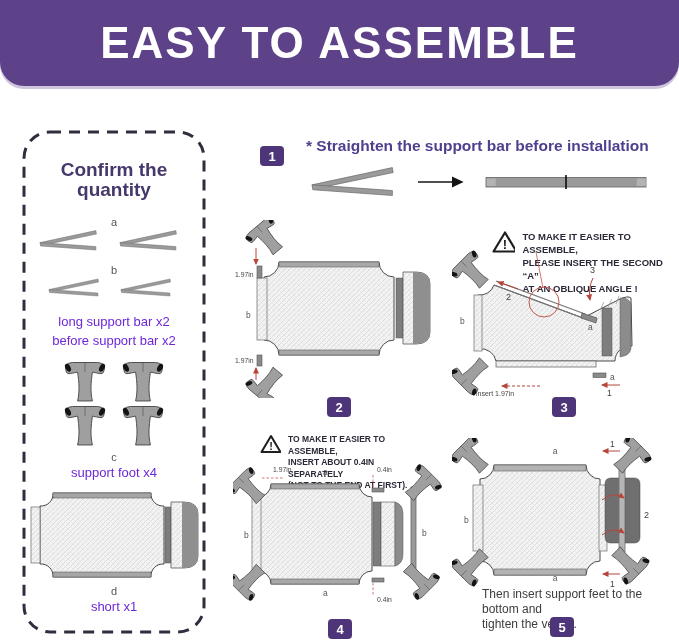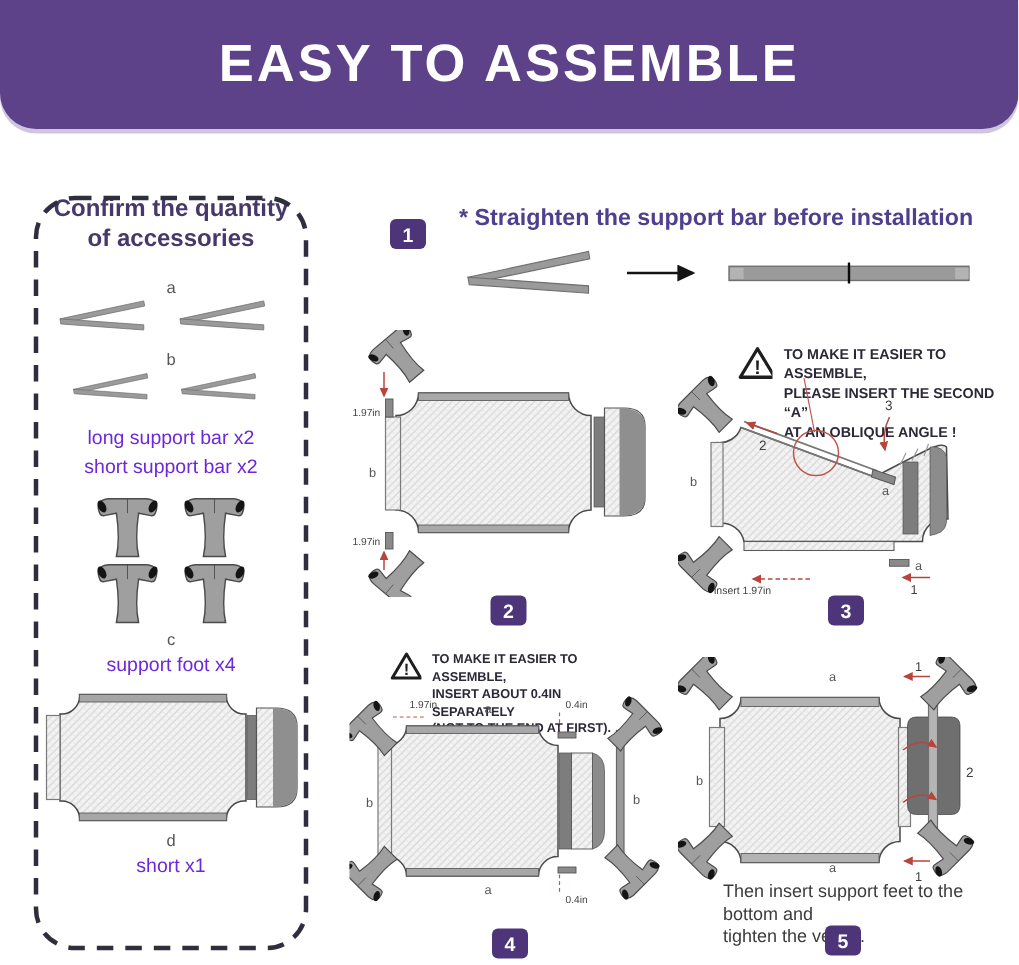--- a/index.html
+++ b/index.html
@@ -5,27 +5,27 @@
   * { margin:0; padding:0; box-sizing:border-box; }
   html,body { background:#ffffff; }
   body { font-family:"Liberation Sans", sans-serif; }
   .page { position:relative; width:679px; height:643px; background:#fff; overflow:hidden; }
 
   
   .banner { position:absolute; left:0; top:0; width:679px; height:86px;
             background:#5d4189; border-radius:0 0 24px 24px;
             display:flex; align-items:center; justify-content:center;
             box-shadow:0 3px 0 #cfc6de; }
-  .banner h1 { color:#fff; font-size:35px; font-weight:bold; letter-spacing:2px; }
+  .banner h1 { color:#fff; font-size:44px; font-weight:bold; letter-spacing:2px; }
 
   
   .sidebar { position:absolute; left:22px; top:130px; width:184px; height:504px;
              display:flex; flex-direction:column; align-items:center; }
   .sidebar .border-svg { position:absolute; left:0; top:0; }
-  .sb-title { font-size:16px; font-weight:bold; color:#46386a;
+  .sb-title { margin-top:30px; font-size:19px; font-weight:bold; color:#46386a;
               text-align:center; line-height:20px; }
   .part-label { font-size:11px; color:#555; }
   .sb-caption { font-size:13px; color:#6d28d9; line-height:19px; text-align:center; }
   .feet-grid { margin-top:10px; display:grid; grid-template-columns:46px 46px; gap:0px 12px; }
 
   
   .badge { position:absolute; width:24px; height:20px; background:#4e3579;
            border-radius:4px; color:#fff; font-size:13px; font-weight:bold;
            display:flex; align-items:center; justify-content:center; }
   .step1-title { position:absolute; left:306px; top:137px; font-size:15.5px;
@@ -75,38 +75,37 @@
   <div class="banner">
     <h1>EASY TO ASSEMBLE</h1>
   </div>
 
   <div class="sidebar">
     <svg class="border-svg" width="184" height="504">
       <rect x="2" y="2" width="180" height="500" rx="26" fill="none" stroke="#2e2e3e" stroke-width="3" stroke-dasharray="11,8"></rect>
     </svg>
     <div class="sb-title">
       <span style="display:block">Confirm the quantity</span>
-      <span style="display:block">of accessories</span>
     </div>
 
     <div class="part-label" style="margin-top:16px">a</div>
     <svg width="160" height="32">
       <use href="#vbar-shape" transform="translate(6,14) scale(0.57)"></use>
       <use href="#vbar-shape" transform="translate(86,14) scale(0.57)"></use>
     </svg>
 
     <div class="part-label" style="margin-top:4px">b</div>
     <svg width="150" height="28">
       <use href="#vbar-shape" transform="translate(10,13) scale(0.5)"></use>
       <use href="#vbar-shape" transform="translate(82,13) scale(0.5)"></use>
     </svg>
 
     <div class="sb-caption" style="margin-top:8px">
       <span style="display:block">long support bar x2</span>
-      <span style="display:block">short support bar x2</span>
+      <span style="display:block">before support bar x2</span>
     </div>
 
     <div class="feet-grid">
       <svg width="46" height="44">
           <use href="#foot-shape" transform="translate(23,21) scale(0.74)"></use>
         </svg>
       <svg width="46" height="44">
           <use href="#foot-shape" transform="translate(23,21) scale(0.74)"></use>
         </svg>
       <svg width="46" height="44">

